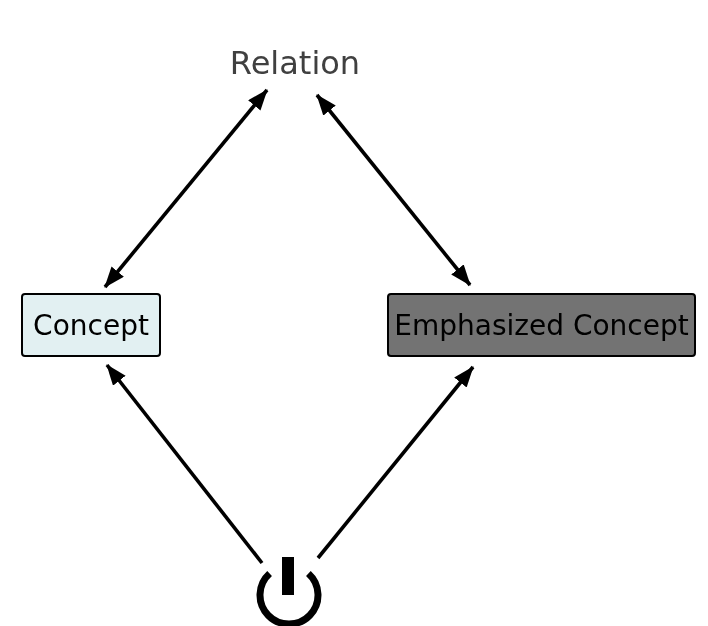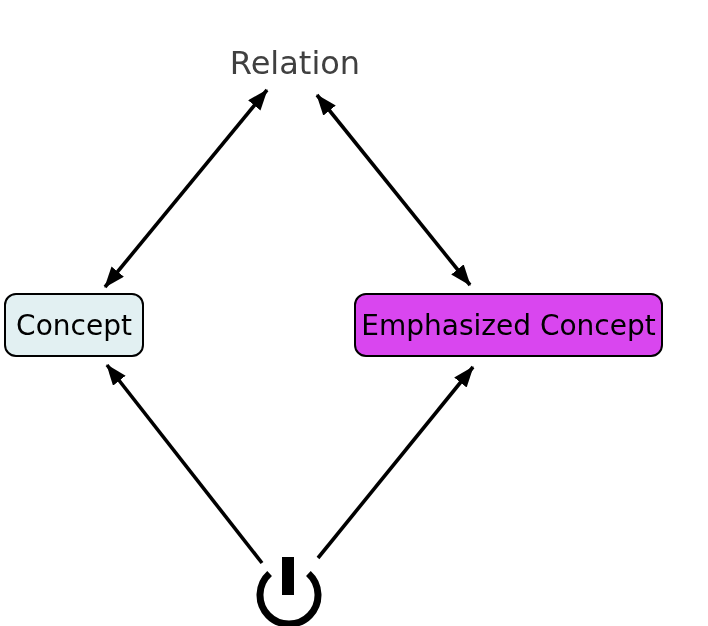--- a/index.html
+++ b/index.html
@@ -35,34 +35,35 @@
     white-space: nowrap;
   }
   .node {
     position: absolute;
     top: 293px;
     height: 60px;
     display: flex;
     align-items: center;
     justify-content: center;
     border: 2.4px solid #000000;
-    border-radius: 12px;
+    border-radius: 4px;
     font-size: 28px;
     color: #000000;
     white-space: nowrap;
+    margin-left: 17px;
   }
   .node-concept {
     left: 4px;
     width: 136px;
     background: #e2f0f2;
   }
   .node-emphasized {
-    left: 354px;
+    left: 370px;
     width: 305px;
-    background: #d946ef;
+    background: #737373;
   }
 </style>
 </head>
 <body>
 
 <div class="stage">
 
   <svg class="edges-layer" viewBox="0 0 708 626" xmlns="http://www.w3.org/2000/svg">
     <defs>
       <marker id="arrowhead" markerUnits="userSpaceOnUse" markerWidth="24" markerHeight="18" refX="20" refY="8" orient="auto-start-reverse">

